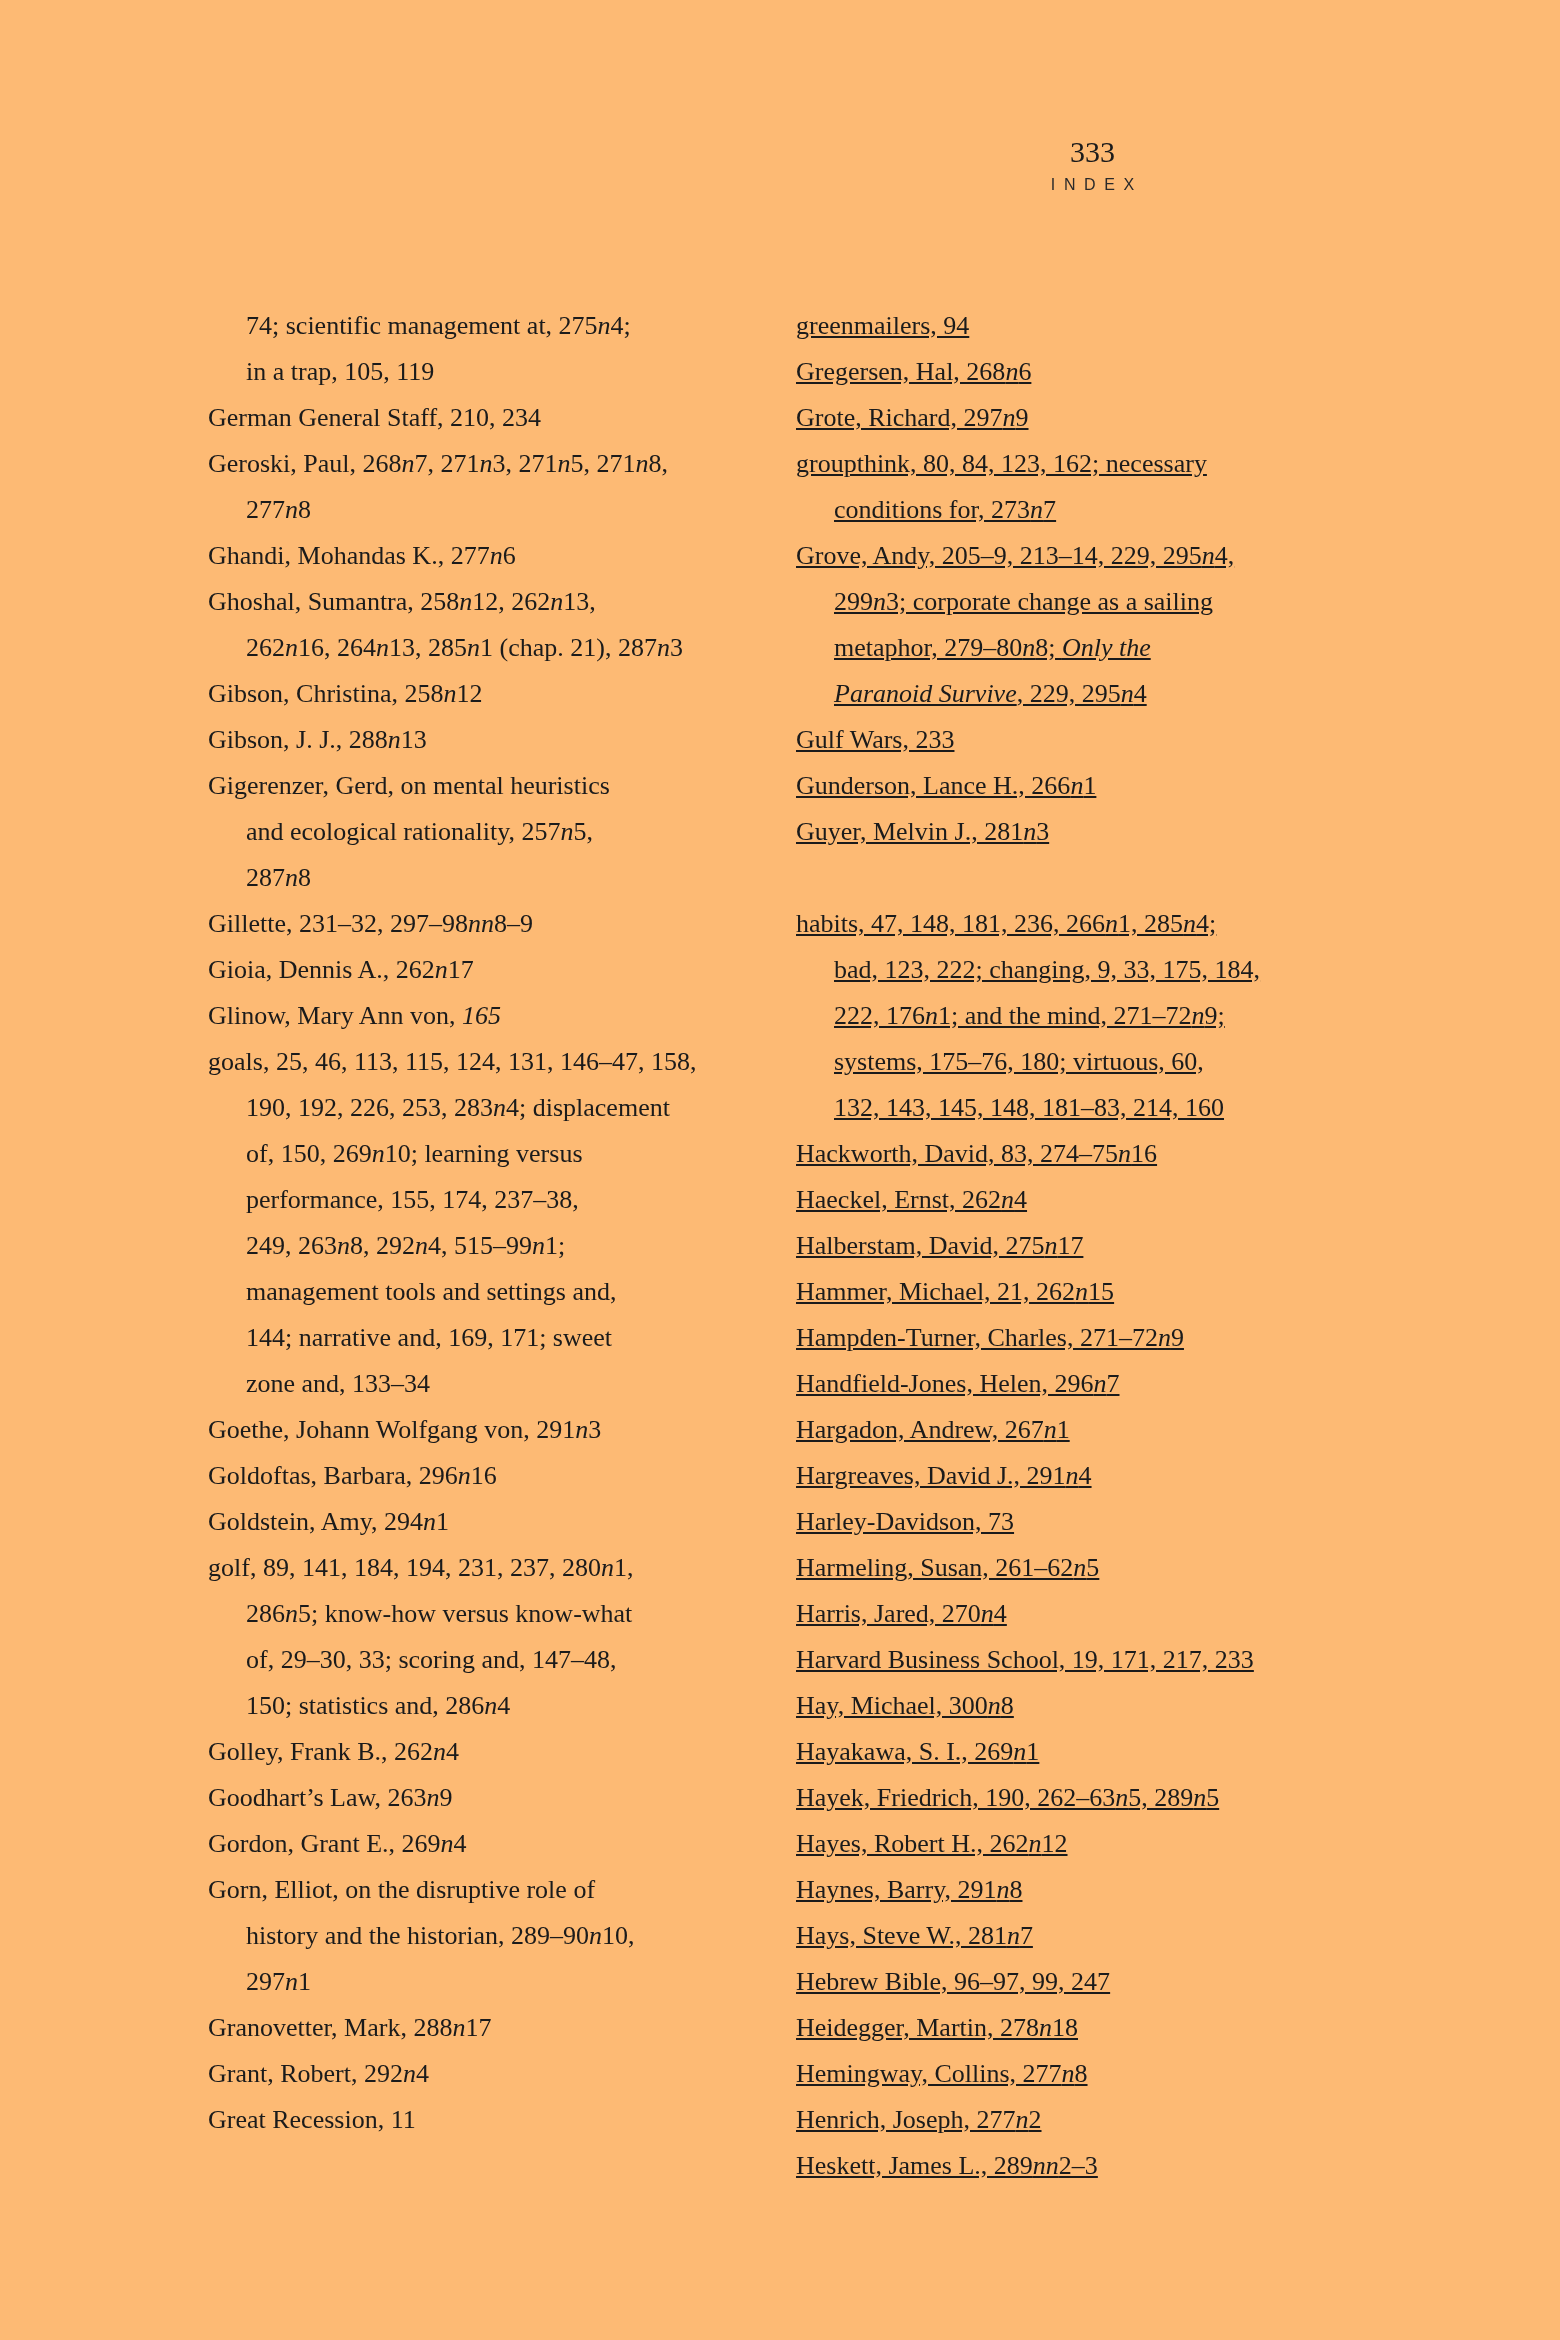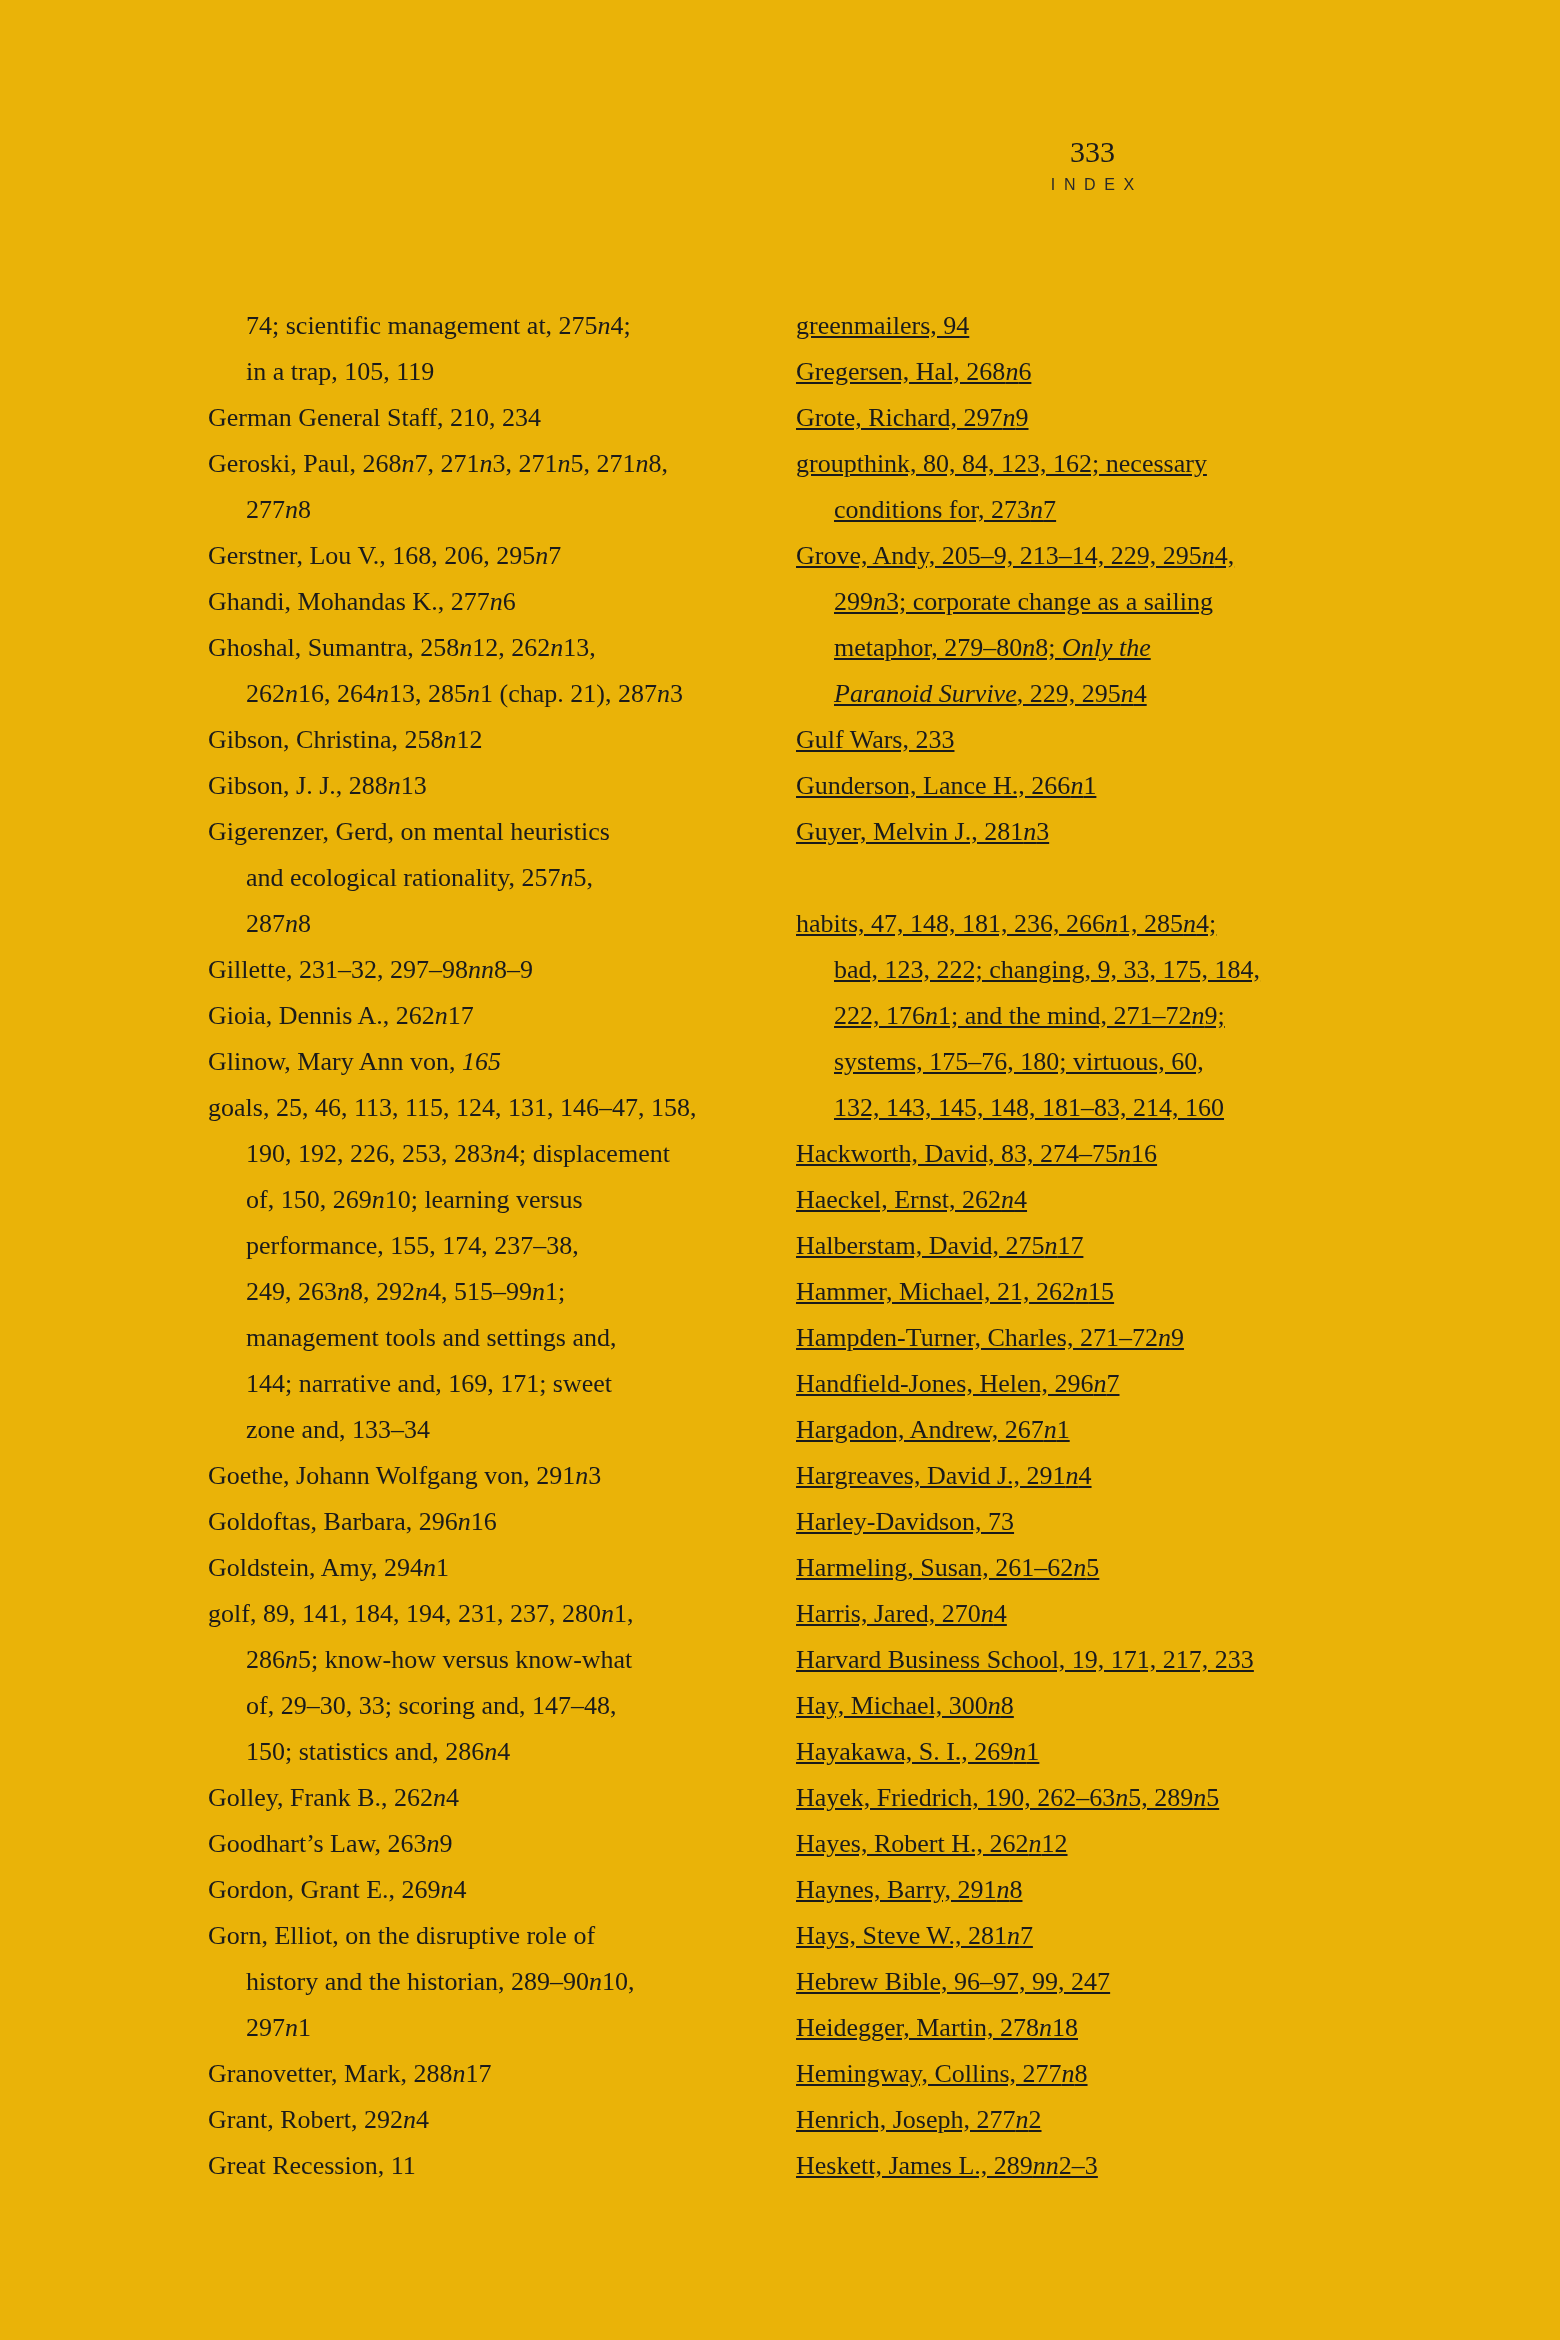--- a/index.html
+++ b/index.html
@@ -1,20 +1,20 @@
 <!DOCTYPE html>
 <html><head>
 <meta charset="utf-8">
 <style>
   html, body { margin: 0; padding: 0; background: #ffffff; }
   .page {
     position: relative;
     width: 1561px;
     height: 2341px;
-    background: #eab308;
+    background: #fdba74;
     font-family: "Liberation Serif", serif;
     color: #1b1b1b;
     overflow: hidden;
   }
   .page-header {
     position: absolute;
     left: 796px;
     top: 136px;
     width: 593px;
     text-align: center;
@@ -60,21 +60,20 @@
     <div class="page-number">333</div>
     <div class="running-head">INDEX</div>
   </div>
 
   <div class="col col-left">
       <div class="line cont"><span>74; scientific management at, 275</span><i>n</i><span>4;</span></div>
       <div class="line cont"><span>in a trap, 105, 119</span></div>
       <div class="line"><span>German General Staff, 210, 234</span></div>
       <div class="line"><span>Geroski, Paul, 268</span><i>n</i><span>7, 271</span><i>n</i><span>3, 271</span><i>n</i><span>5, 271</span><i>n</i><span>8,</span></div>
       <div class="line cont"><span>277</span><i>n</i><span>8</span></div>
-      <div class="line"><span>Gerstner, Lou V., 168, 206, 295</span><i>n</i><span>7</span></div>
       <div class="line"><span>Ghandi, Mohandas K., 277</span><i>n</i><span>6</span></div>
       <div class="line"><span>Ghoshal, Sumantra, 258</span><i>n</i><span>12, 262</span><i>n</i><span>13,</span></div>
       <div class="line cont"><span>262</span><i>n</i><span>16, 264</span><i>n</i><span>13, 285</span><i>n</i><span>1 (chap. 21), 287</span><i>n</i><span>3</span></div>
       <div class="line"><span>Gibson, Christina, 258</span><i>n</i><span>12</span></div>
       <div class="line"><span>Gibson, J. J., 288</span><i>n</i><span>13</span></div>
       <div class="line"><span>Gigerenzer, Gerd, on mental heuristics</span></div>
       <div class="line cont"><span>and ecological rationality, 257</span><i>n</i><span>5,</span></div>
       <div class="line cont"><span>287</span><i>n</i><span>8</span></div>
       <div class="line"><span>Gillette, 231–32, 297–98</span><i>nn</i><span>8–9</span></div>
       <div class="line"><span>Gioia, Dennis A., 262</span><i>n</i><span>17</span></div>

